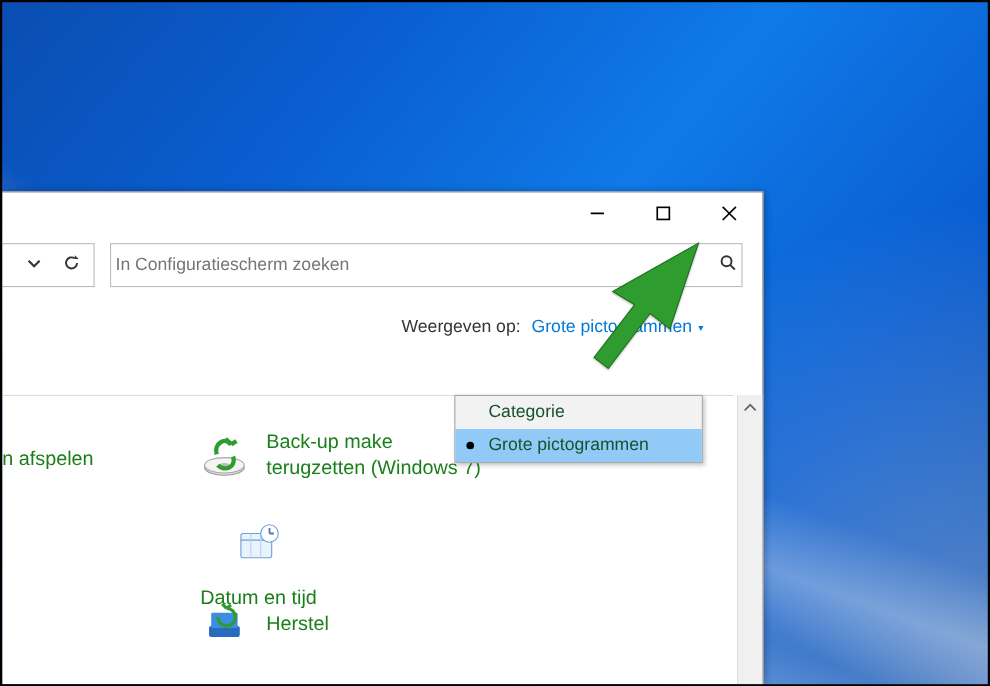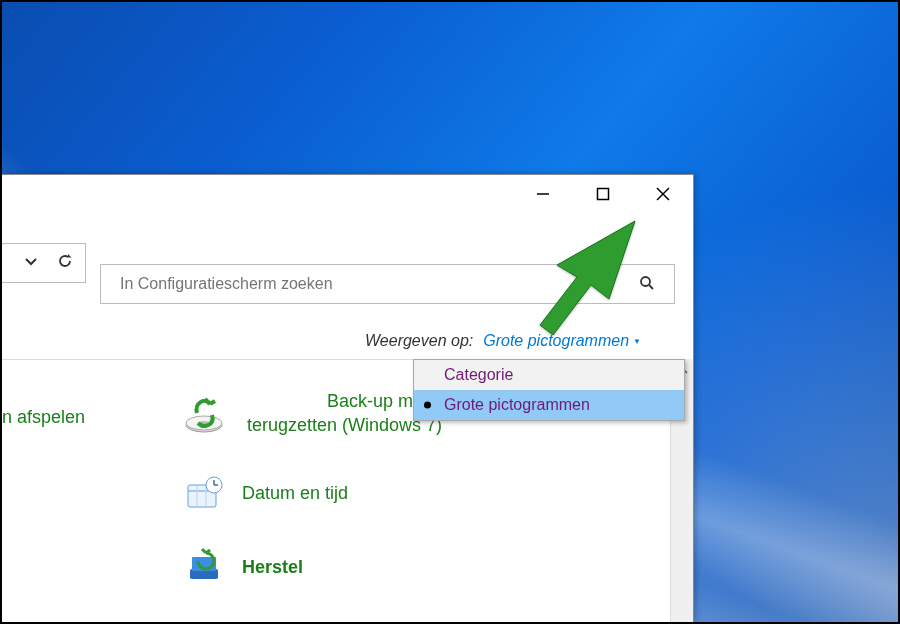--- a/index.html
+++ b/index.html
@@ -31,40 +31,40 @@
     
     .titlebar { position:relative; height:40px; }
     .winctl { position:absolute; top:0; height:38px; width:60px; display:flex; align-items:center; justify-content:center; font-size:14px; }
     .minctl  { right:120px; } .maxctl { right:60px; } .closectl { right:0; }
     .winctl svg { width:14px; height:14px; stroke:#000; }
 
     
     .toolbar { display:flex; align-items:center; gap:14px; padding:6px 18px 10px 0; }
     .address-tail { width:84px; height:40px; border:1px solid #bcbcbc; border-left:none; display:flex; align-items:center; justify-content:flex-end; gap:14px; padding-right:10px; }
     .caret-down, .refresh { width:20px; text-align:center; color:#333; }
-    .searchbox { flex:1; height:40px; border:1px solid #bcbcbc; display:flex; align-items:center; padding:0 19px;margin-top:43px; }
+    .searchbox { flex:1; height:40px; border:1px solid #bcbcbc; display:flex; align-items:center; padding:0 4px; }
     .searchbox input { flex:1; border:none; outline:none; font-size:16px; color:#666; background:transparent; }
     .searchbox .mag { font-size:15px; color:#333; }
 
     
-    .viewrow { display:flex; justify-content:flex-end; align-items:center; gap:10px; padding:18px 52px 6px 0; font-size:16px;font-style:italic; }
+    .viewrow { display:flex; justify-content:flex-end; align-items:center; gap:10px; padding:18px 52px 6px 0; font-size:16px; }
     .viewrow .label { color:#333; }
     .viewrow .selector { color:#0078d7; display:inline-flex; align-items:center; gap:4px; cursor:pointer; }
     .viewrow .selector .tri { font-size:8px; color:#0078d7; }
 
     
-    .dropdown { position:absolute; left:411px; top:184px; width:272px;
+    .dropdown { position:absolute; left:411px; top:184px; width:226px;
       background:#f2f2f2; border:1px solid #a9a9a9; box-shadow:2px 2px 4px rgba(0,0,0,.25);
-      font-size:16px; color:#701a75; }
+      font-size:16px; color:#14532d; }
     .dropdown .item { display:flex; align-items:center; height:30px; padding-left:30px; position:relative; cursor:default; }
     .dropdown .item.selected { background:#91c9f7; }
     .dropdown .item .bullet { position:absolute; left:10px; top:50%; transform:translateY(-50%); width:7px; height:7px; background:#000; border-radius:50%; }
 
     
-    .content { position:absolute; left:0; top:184px; right:26px; bottom:0;text-align:right; }
+    .content { position:absolute; left:0; top:184px; right:26px; bottom:0; }
     .divider { position:absolute; left:0; right:0; top:0; height:1px; background:#dcdcdc; }
     .scrollbar { position:absolute; right:0; top:0; bottom:0; width:23px; background:#f0f0f0; border-left:1px solid #dcdcdc; }
     .scrollbar .arrow { position:absolute; left:0; right:0; height:23px; display:flex; align-items:center; justify-content:center; color:#555; font-size:14px; }
     .scrollbar .arrow.up { top:0; }
 
     
     .item-row { position:absolute; display:flex; align-items:center; gap:16px; }
     .item-row .ico { width:44px; height:44px; display:flex; align-items:center; justify-content:center; }
     .item-row .link { color:#1a7f1a; font-size:18px; line-height:24px; cursor:pointer; }
     .left-crop { position:absolute; left:0; color:#1a7f1a; font-size:18px; line-height:24px; cursor:pointer; }
@@ -145,36 +145,36 @@
           <ellipse cx="22" cy="32" rx="18" ry="7" fill="#f4f4f4" stroke="#aaa"></ellipse>
           <ellipse cx="22" cy="32" rx="5" ry="2" fill="#bbb"></ellipse>
           <path d="M15 22 C12 12 23 6 28 13" fill="none" stroke="#2e9c2e" stroke-width="4"></path>
           <path d="M28 13 L23 8 M28 13 L33 10" stroke="#2e9c2e" stroke-width="4"></path>
           <path d="M30 24 C33 34 22 38 16 32" fill="none" stroke="#2e9c2e" stroke-width="4"></path>
         </svg>
       </span>
       <span class="link" style="max-width:200px">Back-up make​ terugzetten (Windows 7)</span>
     </div>
 
-    <div class="item-row" style="left:180px; top:112px;">
+    <div class="item-row" style="left:180px; top:112px;flex-direction:column;">
       <span class="ico">
         <svg width="44" height="44" viewBox="0 0 44 44">
           <rect x="6" y="14" width="28" height="22" rx="2" fill="#eaf2fb" stroke="#6aa0d8"></rect>
           <line x1="6" y1="20" x2="34" y2="20" stroke="#6aa0d8"></line>
           <line x1="15" y1="14" x2="15" y2="36" stroke="#b9d3ef"></line>
           <line x1="24" y1="14" x2="24" y2="36" stroke="#b9d3ef"></line>
           <circle cx="32" cy="14" r="8" fill="#fff" stroke="#6aa0d8"></circle>
           <line x1="32" y1="14" x2="32" y2="9" stroke="#4a78a8" stroke-width="1.6"></line>
           <line x1="32" y1="14" x2="36" y2="14" stroke="#4a78a8" stroke-width="1.6"></line>
         </svg>
       </span>
       <span class="link">Datum en tijd</span>
     </div>
 
-    <div class="item-row" style="left:180px; top:186px;font-weight:bold;">
+    <div class="item-row" style="left:180px; top:186px;">
       <span class="ico">
         <svg width="44" height="44" viewBox="0 0 44 44">
           <rect x="8" y="24" width="28" height="10" rx="2" fill="#2a6bbd"></rect>
           <rect x="10" y="12" width="24" height="14" rx="1" fill="#3d8de0"></rect>
           <path d="M24 8 a8 8 0 1 1 -8 8" fill="none" stroke="#2e9c2e" stroke-width="3"></path>
           <path d="M24 8 L20 4 M24 8 L28 5" stroke="#2e9c2e" stroke-width="3"></path>
         </svg>
       </span>
       <span class="link">Herstel</span>
     </div>

